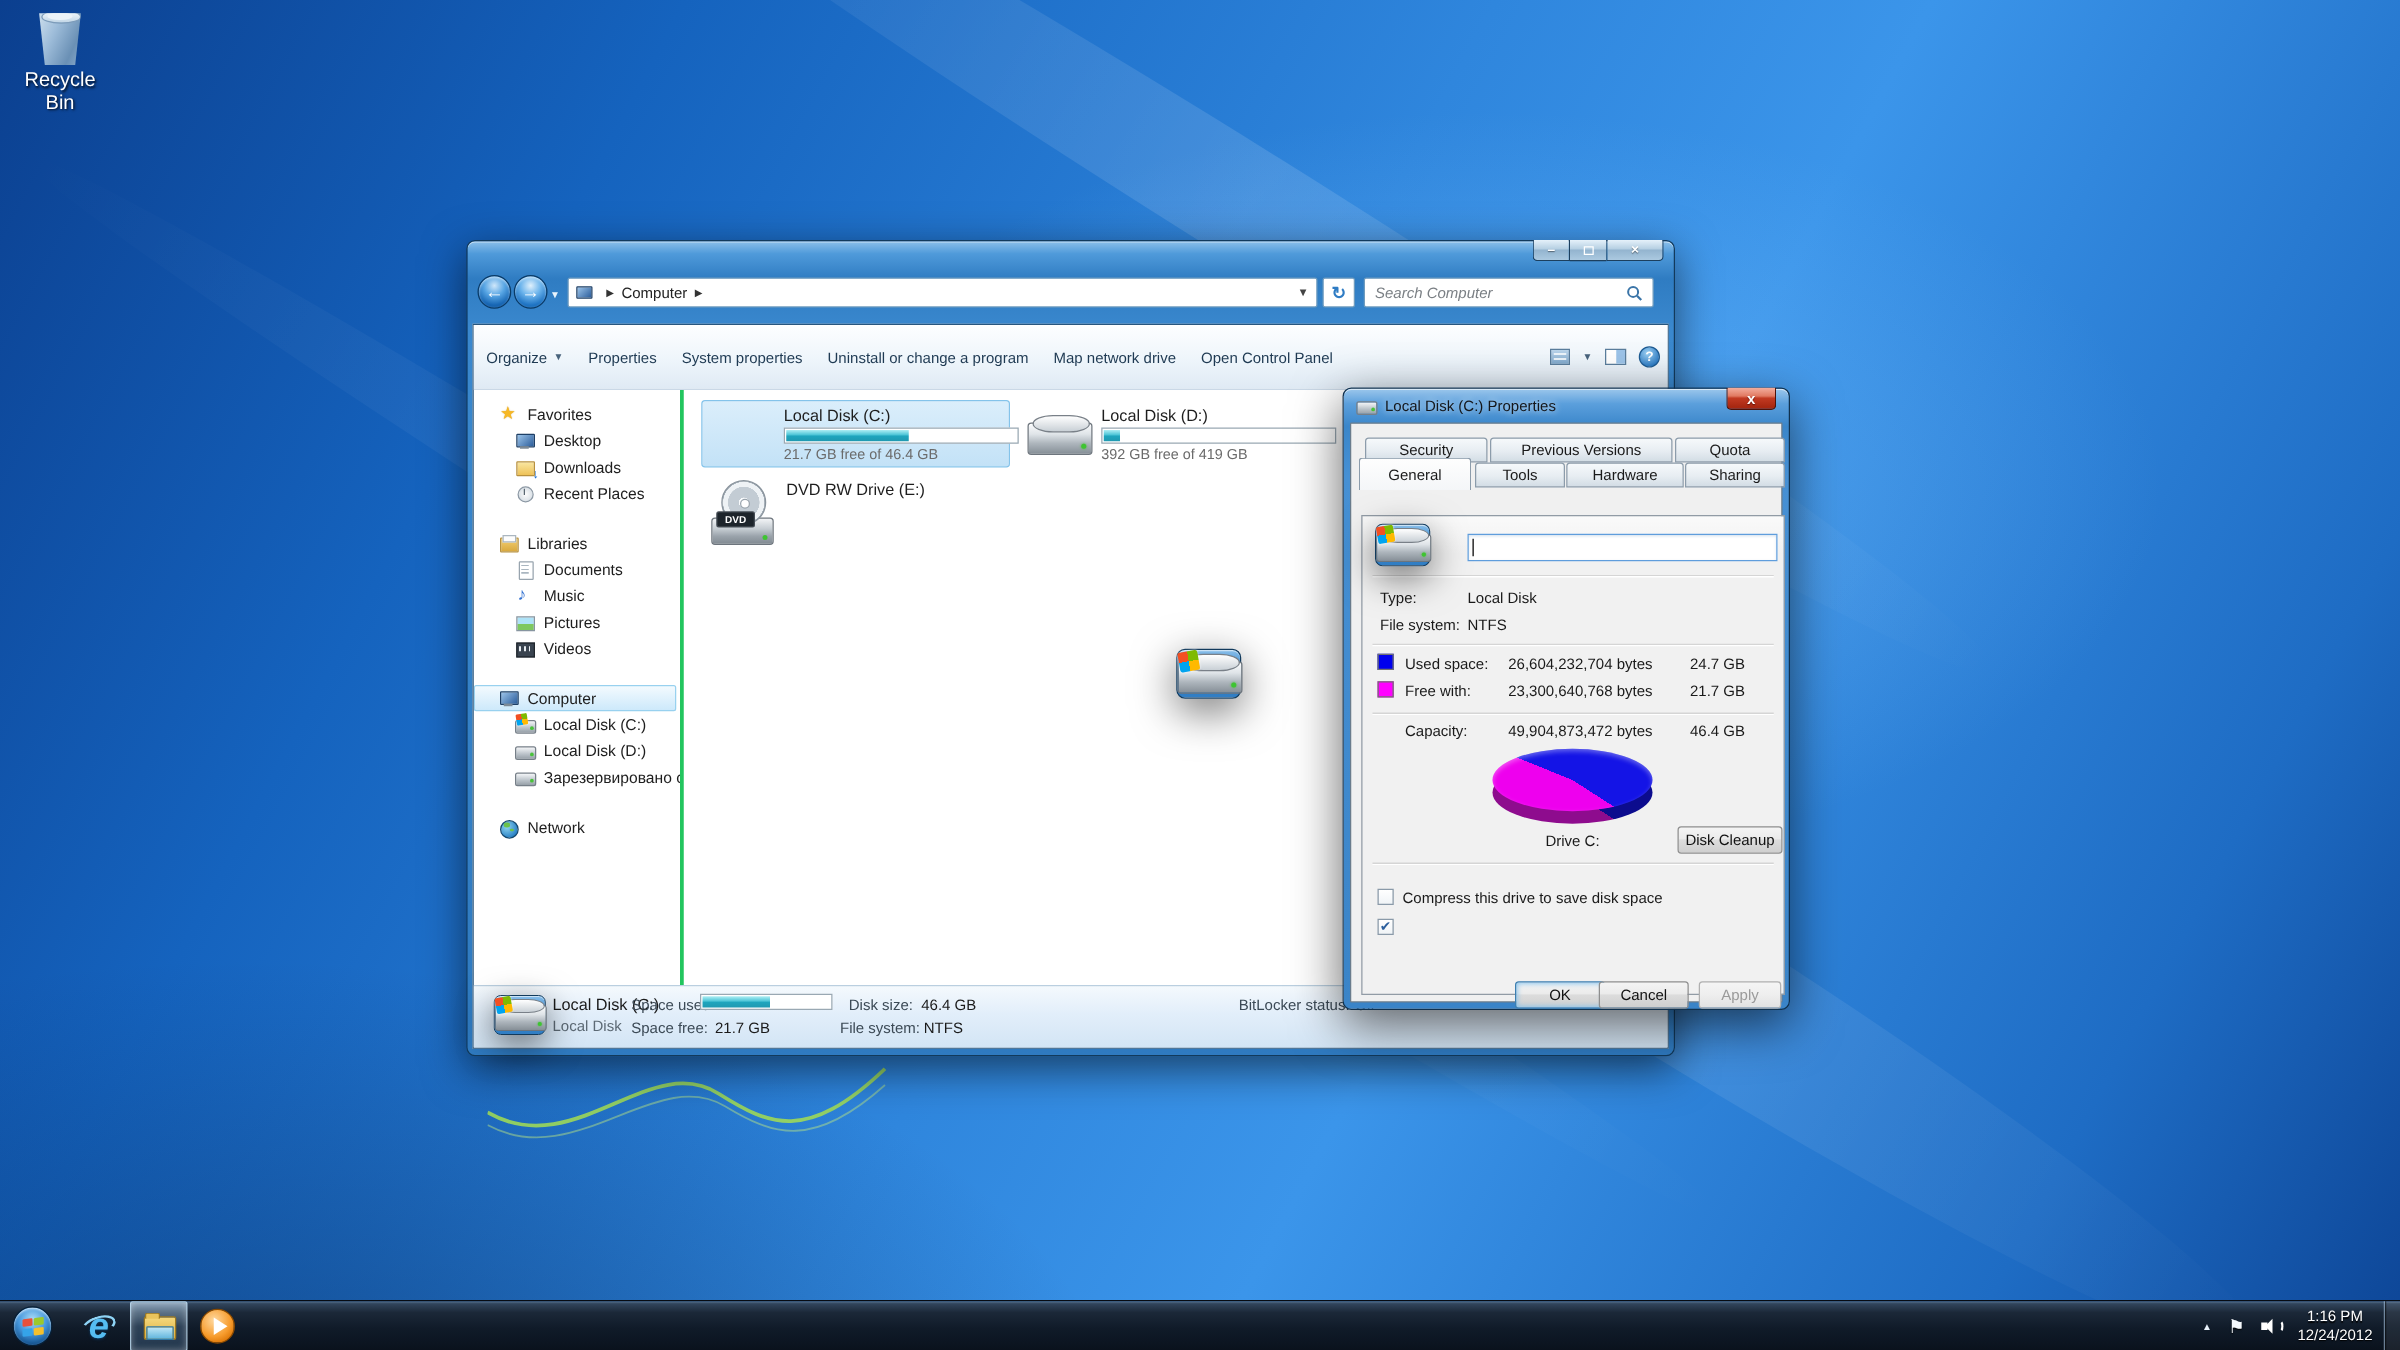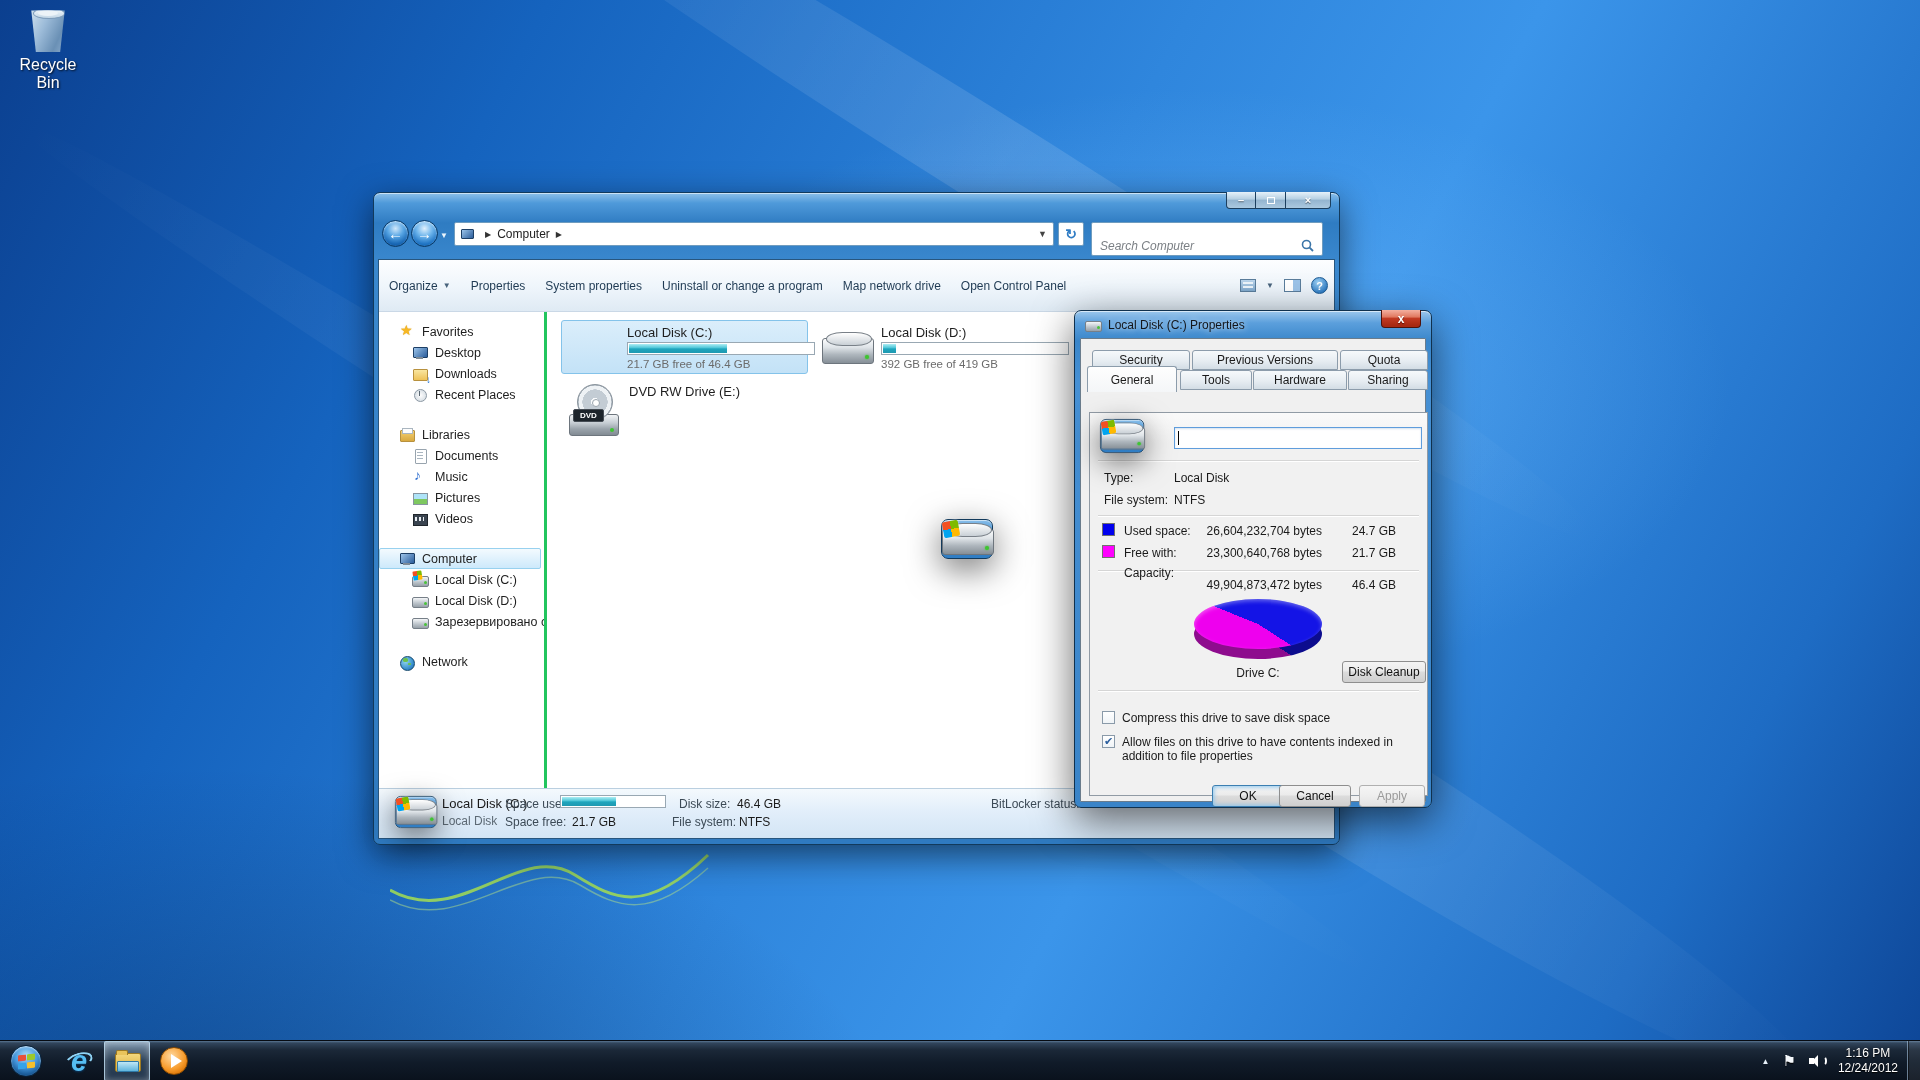--- a/index.html
+++ b/index.html
@@ -45,21 +45,21 @@
 .navdrop{position:absolute;left:66px;top:12px;color:#eaf4fc;font-size:8px}
 .abar{position:absolute;left:80px;top:3px;width:600px;height:24px;background:#fff;border:1px solid #6f9cbf;border-radius:2px;
  display:flex;align-items:center;padding:0 6px;color:#222}
 .minimon{width:13px;height:10px;background:linear-gradient(135deg,#9cc4ea,#2b5d9b);border:1px solid #1d3f66;border-radius:1px;margin-right:5px;flex:none}
 .crumb-sep{font-size:8px;color:#333;margin:0 6px}
 .abar .grow{flex:1}
 .abar .ddn{color:#444;font-size:9px;margin-left:6px}
 .refresh{position:absolute;left:684px;top:3px;width:26px;height:24px;background:#fff;border:1px solid #6f9cbf;border-radius:2px;
  display:flex;align-items:center;justify-content:center;color:#2f7cc4;font-size:14px;font-weight:bold}
 .search{position:absolute;left:717px;top:3px;width:232px;height:24px;background:#fff;border:1px solid #6f9cbf;border-radius:2px;
- display:flex;padding:16px 8px}
+ display:flex;align-items:center;padding:0 8px}
 .search .ph{color:#7a7f84;font-style:italic;flex:1}
 
 .client{position:absolute;left:4px;right:4px;top:66px;bottom:5px;background:#fff;border:1px solid #28567e;display:flex;flex-direction:column}
 .toolbar{height:52px;background:linear-gradient(#fdfeff,#eef5fb 55%,#dfeaf4);border-bottom:1px solid #cad8e6;
  display:flex;align-items:center;color:#1f3a53;font-size:12px;padding:0 0}
 .tb-item{padding:0 10px;height:24px;display:flex;align-items:center;border-radius:3px}
 .tb-item .dda{font-size:8px;margin-left:5px;color:#48637c}
 .tb-right{margin-left:auto;display:flex;align-items:center;gap:10px;padding-right:6px}
 .ic-views{width:16px;height:13px;background:linear-gradient(#bcd6ec,#7fa8cc);border:1px solid #5a7d9c;position:relative}
 .ic-views::after{content:"";position:absolute;left:2px;top:2px;width:10px;height:7px;
@@ -429,34 +429,33 @@
       <div class="flabel" style="left:34px;top:111px">Used space:</div>
       <div class="bytes" style="top:111px">26,604,232,704 bytes</div>
       <div class="gbs" style="top:111px">24.7 GB</div>
 
       <div class="swatch" style="left: 12px; top: 132px; background: rgb(255, 0, 255);"></div>
       <div class="flabel" style="left:34px;top:133px">Free with:</div>
       <div class="bytes" style="top:133px">23,300,640,768 bytes</div>
       <div class="gbs" style="top:133px">21.7 GB</div>
 
       <div class="sep" style="top:157px"></div>
-      <div class="flabel" style="left:34px;top:153px">Capacity:</div>
+      <div class="flabel" style="left:34px;top:165px">Capacity:</div>
       <div class="bytes" style="top:165px">49,904,873,472 bytes</div>
       <div class="gbs" style="top:165px">46.4 GB</div>
 
       <div class="pie-rim" style="background: conic-gradient(from 292deg, rgb(12, 12, 142) 0deg, rgb(12, 12, 142) 53%, rgb(142, 12, 142) 0deg);"></div>
       <div class="pie-top" style="background: conic-gradient(from 292deg, rgb(20, 20, 230) 0deg, rgb(20, 20, 230) 53%, rgb(238, 0, 238) 0deg);"></div>
       <div class="drive-lab">Drive C:</div>
       <div class="btn cleanup">Disk Cleanup</div>
 
       <div class="sep" style="top:277px"></div>
       <div class="chk" style="left:12px;top:298px"></div>
       <div class="chk-lab" style="left:32px;top:298px">Compress this drive to save disk space</div>
       <div class="chk" style="left:12px;top:322px">✔</div>
-      <div class="chk-lab" style="left:32px;top:322px;width:302px">Allow files on this drive to have contents indexed in addition to file properties</div>
     </div>
 
     <div class="btn focus dlg-btn" style="left:131px;top:446px;width:72px">OK</div>
     <div class="btn dlg-btn" style="left:198px;top:446px;width:72px">Cancel</div>
     <div class="btn disabled dlg-btn" style="left:278px;top:446px;width:66px">Apply</div>
   </div>
 </div>
 
 <div class="taskbar">
   <div class="startorb">

